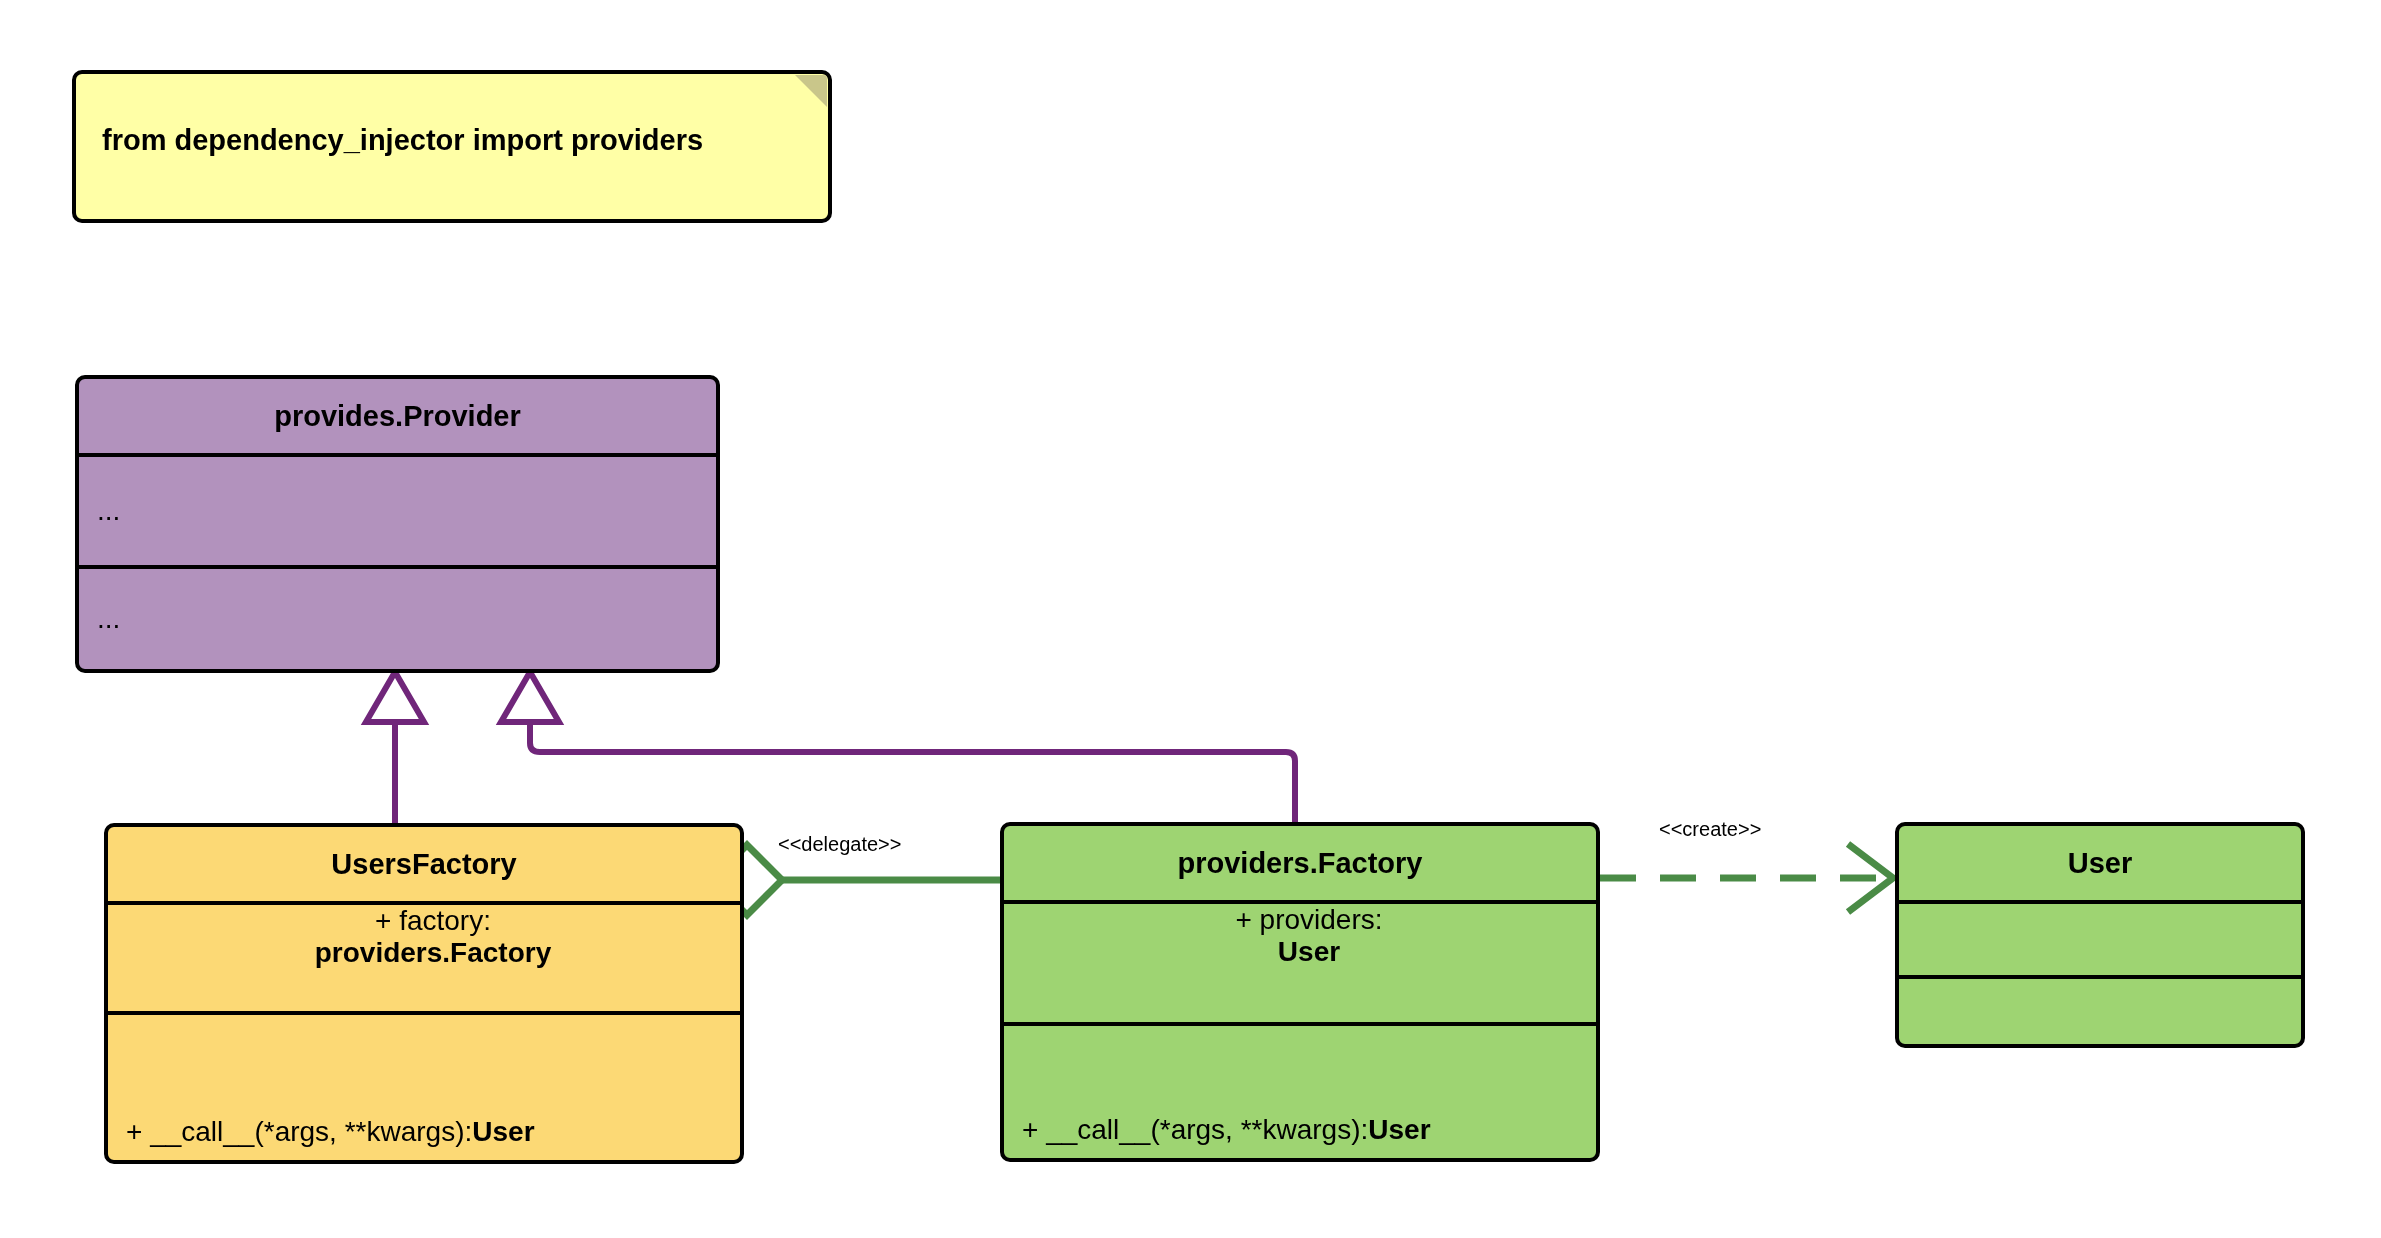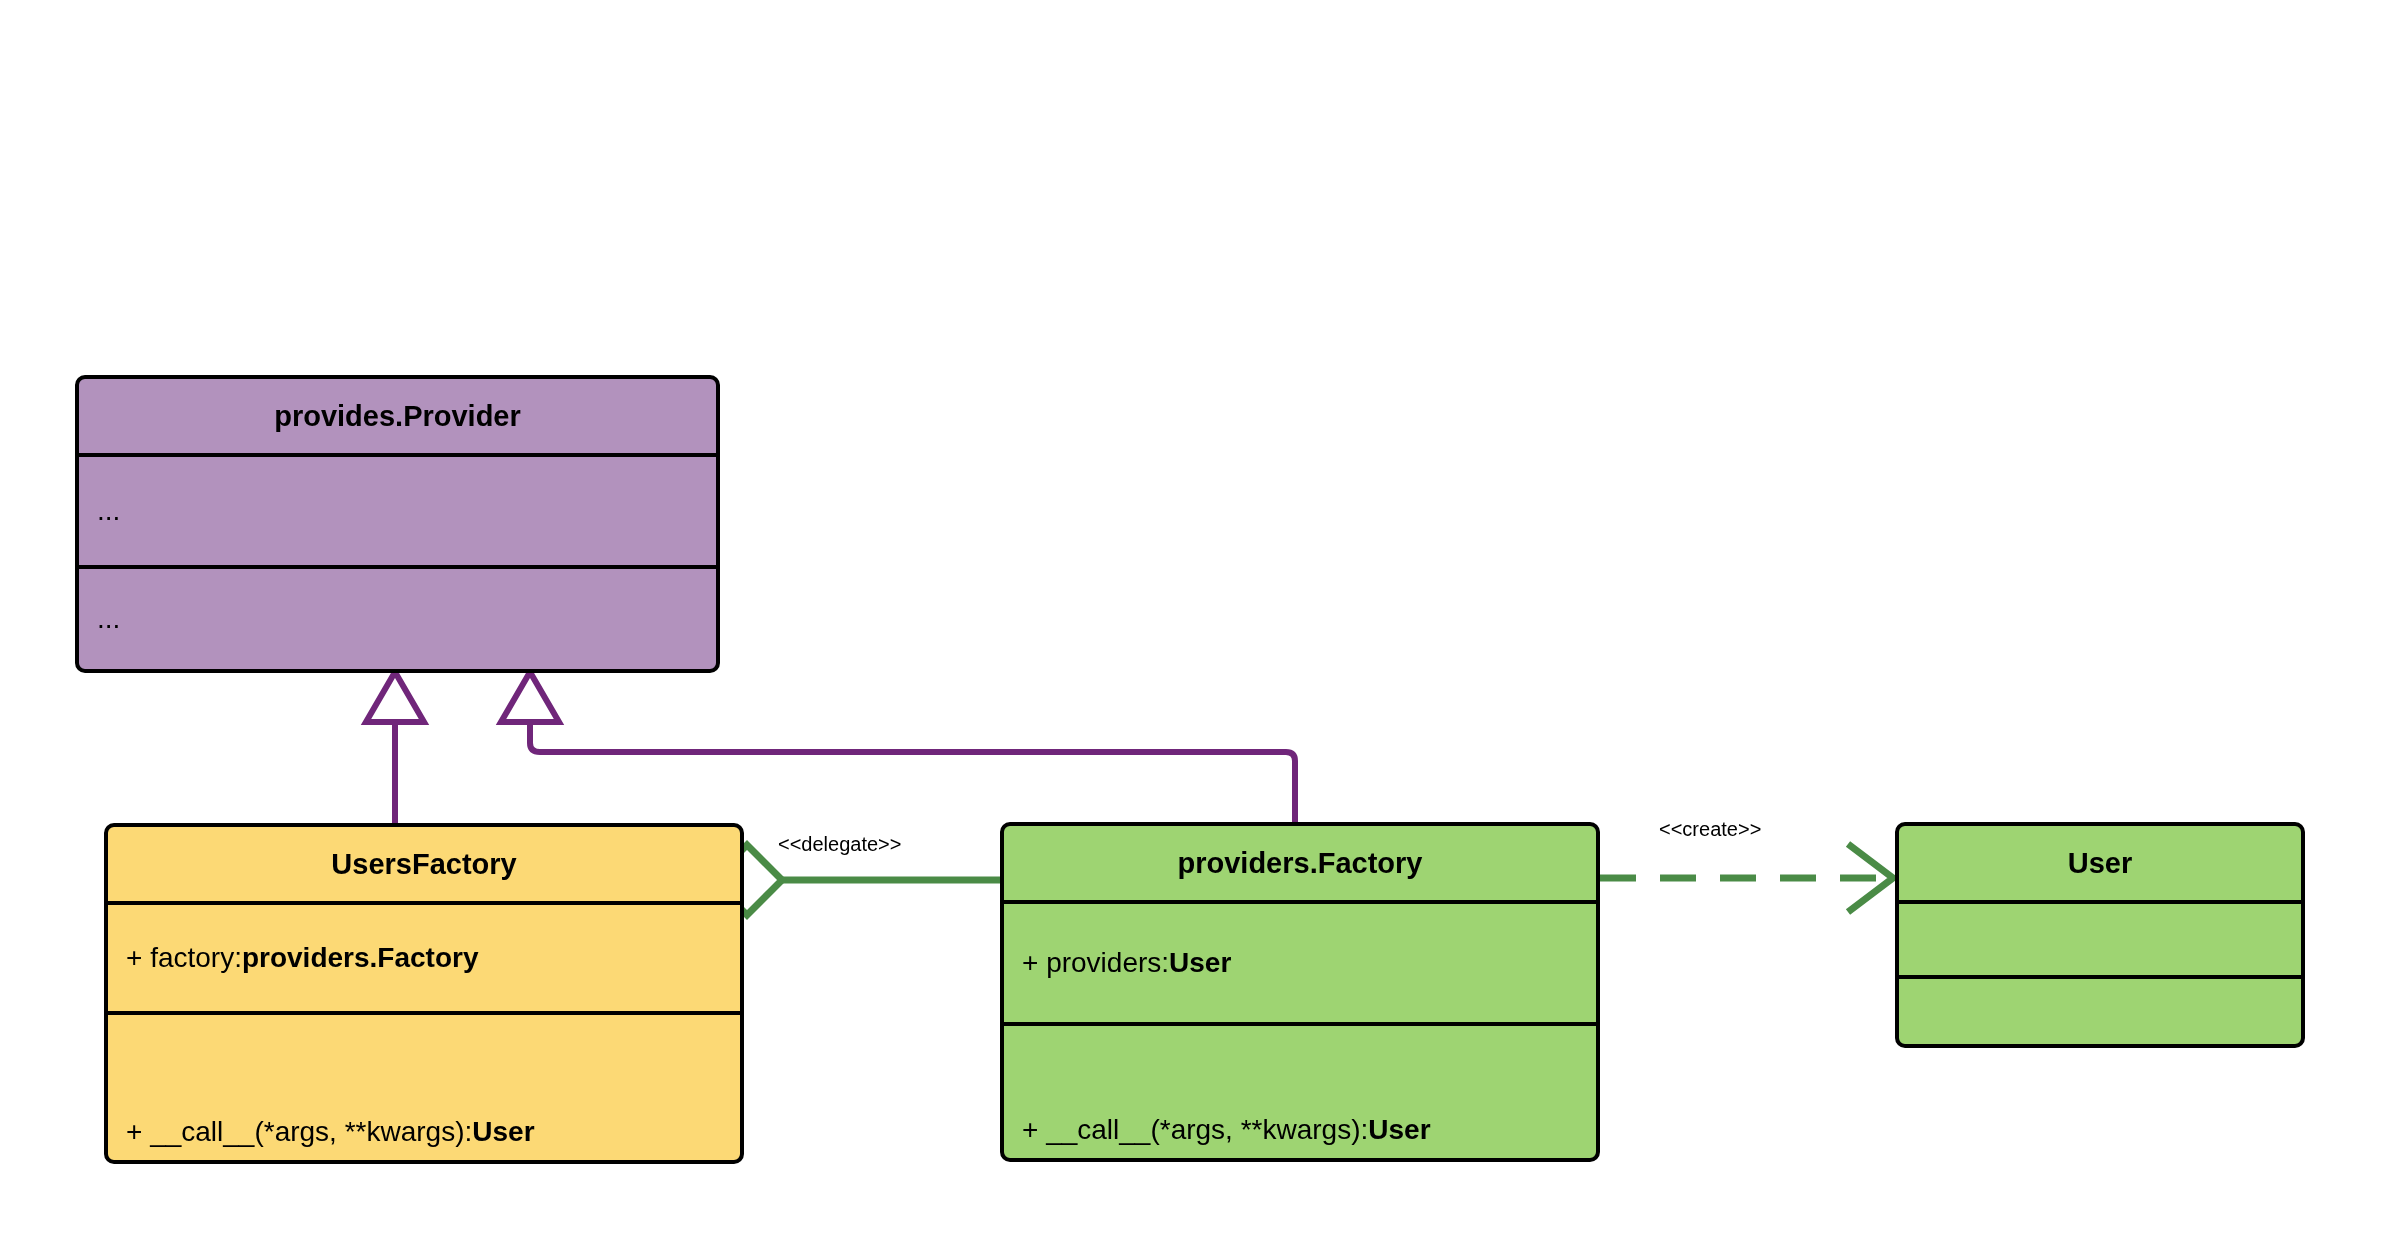--- a/index.html
+++ b/index.html
@@ -77,21 +77,21 @@
   }
   .klass .member {
     display: flex;
     align-items: center;
     padding-left: 18px;
     font-size: 28px;
     color: #000000;
     white-space: nowrap;
   }
   .klass .member .b { font-weight: bold; }
-  .klass .member.mid { align-items: center; }
+  .klass .member.mid { align-items: center; flex-direction: column; }
   .klass .member.low { align-items: flex-end; padding-bottom: 16px; text-align: right; }
   .klass .member.dots { align-items: center; font-size: 28px; }
 
   .purple { background: #b292bd; }
   .yellow { background: #fcd975; }
   .green  { background: #9ed472; }
 
   
   .edge-label {
     position: absolute;
@@ -121,20 +121,26 @@
       <line x1="782" y1="880" x2="1000" y2="880" stroke="#4a8b46" stroke-width="7"></line>
       <polygon points="712,880 747,845 782,880 747,915" fill="#ffffff" stroke="#4a8b46" stroke-width="7"></polygon>
     </g>
 
     <g>
       <line x1="1600" y1="878" x2="1880" y2="878" stroke="#4a8b46" stroke-width="7" stroke-dasharray="36 24"></line>
       <polyline points="1848,844 1893,878 1848,912" fill="none" stroke="#4a8b46" stroke-width="7"></polyline>
     </g>
   </svg>
 
+  <div class="note" style="left:72px; top:70px; width:760px; height:153px;">
+    <svg class="note-fold" viewBox="0 0 36 36" xmlns="http://www.w3.org/2000/svg">
+      <path d="M 2 2 L 34 34 L 34 6 Q 34 2 30 2 Z" fill="#c9c68a" stroke="none"></path>
+    </svg>
+    <div class="note-text">from dependency_injector import providers</div>
+  </div>
 
   <div class="klass purple" style="left:75px; top:375px; width:645px; height:298px;">
     <div class="compartment title" style="height:74px;">provides.Provider</div>
     <div class="compartment member dots" style="height:112px;">...</div>
     <div class="compartment member dots" style="height:104px;">...</div>
   </div>
 
   <div class="klass yellow" style="left:72px; top:823px; width:640px; height:341px;margin-left:32px;">
     <div class="compartment title" style="height:74px;">UsersFactory</div>
     <div class="compartment member mid" style="height:110px;">

